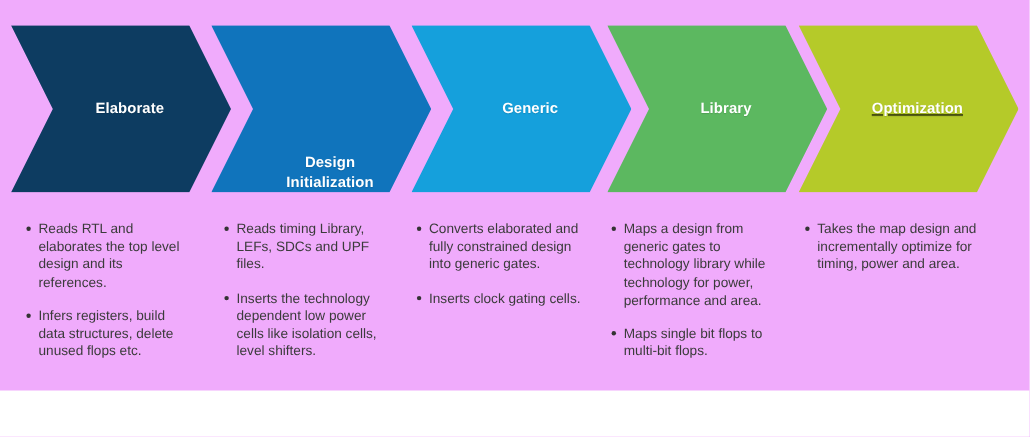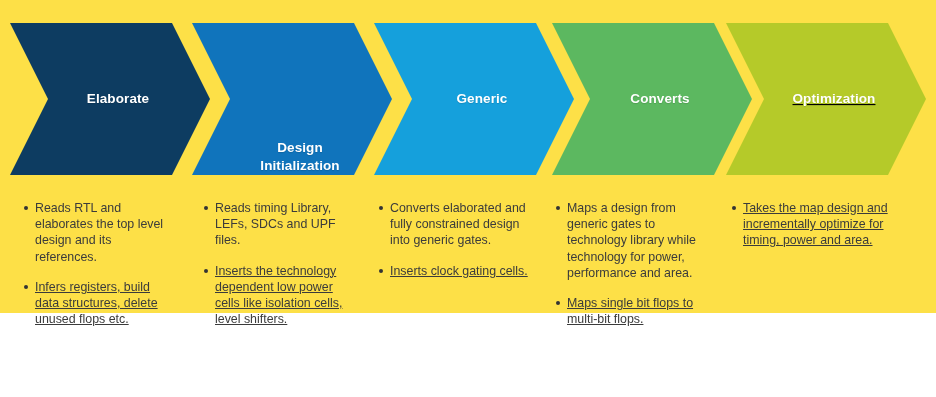--- a/index.html
+++ b/index.html
@@ -11,22 +11,22 @@
     width: 936px;
     height: 397px;
     background: #ffffff;
     font-family: "Liberation Sans", sans-serif;
     overflow: hidden;
   }
 
   #diagram {
     position: relative;
     width: 936px;
-    height: 313px;
-    background: #fde047;
+    height: 355px;
+    background: #f0abfc;
   }
 
   
   .chevron-band {
     position: absolute;
     left: 0;
     top: 23px;
     width: 936px;
     height: 152px;
   }
@@ -89,21 +89,20 @@
     margin: 0 0 14px 0;
     padding-left: 11px;
     color: #3b3b3b;
     font-size: 12.4px;
     line-height: 16.2px;
     font-family: "Liberation Sans", sans-serif;
   }
 
   .bullet-item:last-child {
     margin-bottom: 0;
-    text-decoration: underline;
   }
 
   .bullet-dot {
     position: absolute;
     left: 0;
     top: 6px;
     width: 4px;
     height: 4px;
     border-radius: 50%;
     background: #333333;
@@ -123,21 +122,21 @@
     <div class="chevron" style="left:192px; width:200px; background:#1074bc;align-items:flex-end;">
       <span class="chevron-label">Design
 Initialization</span>
     </div>
 
     <div class="chevron" style="left:374px; width:200px; background:#15a0dc;">
       <span class="chevron-label">Generic</span>
     </div>
 
     <div class="chevron" style="left:552px; width:200px; background:#5cb860;">
-      <span class="chevron-label">Converts</span>
+      <span class="chevron-label">Library</span>
     </div>
 
     <div class="chevron" style="left:726px; width:200px; background:#b5ca29;text-decoration:underline;">
       <span class="chevron-label">Optimization</span>
     </div>
 
   </div>
 
   <div class="columns">
 

